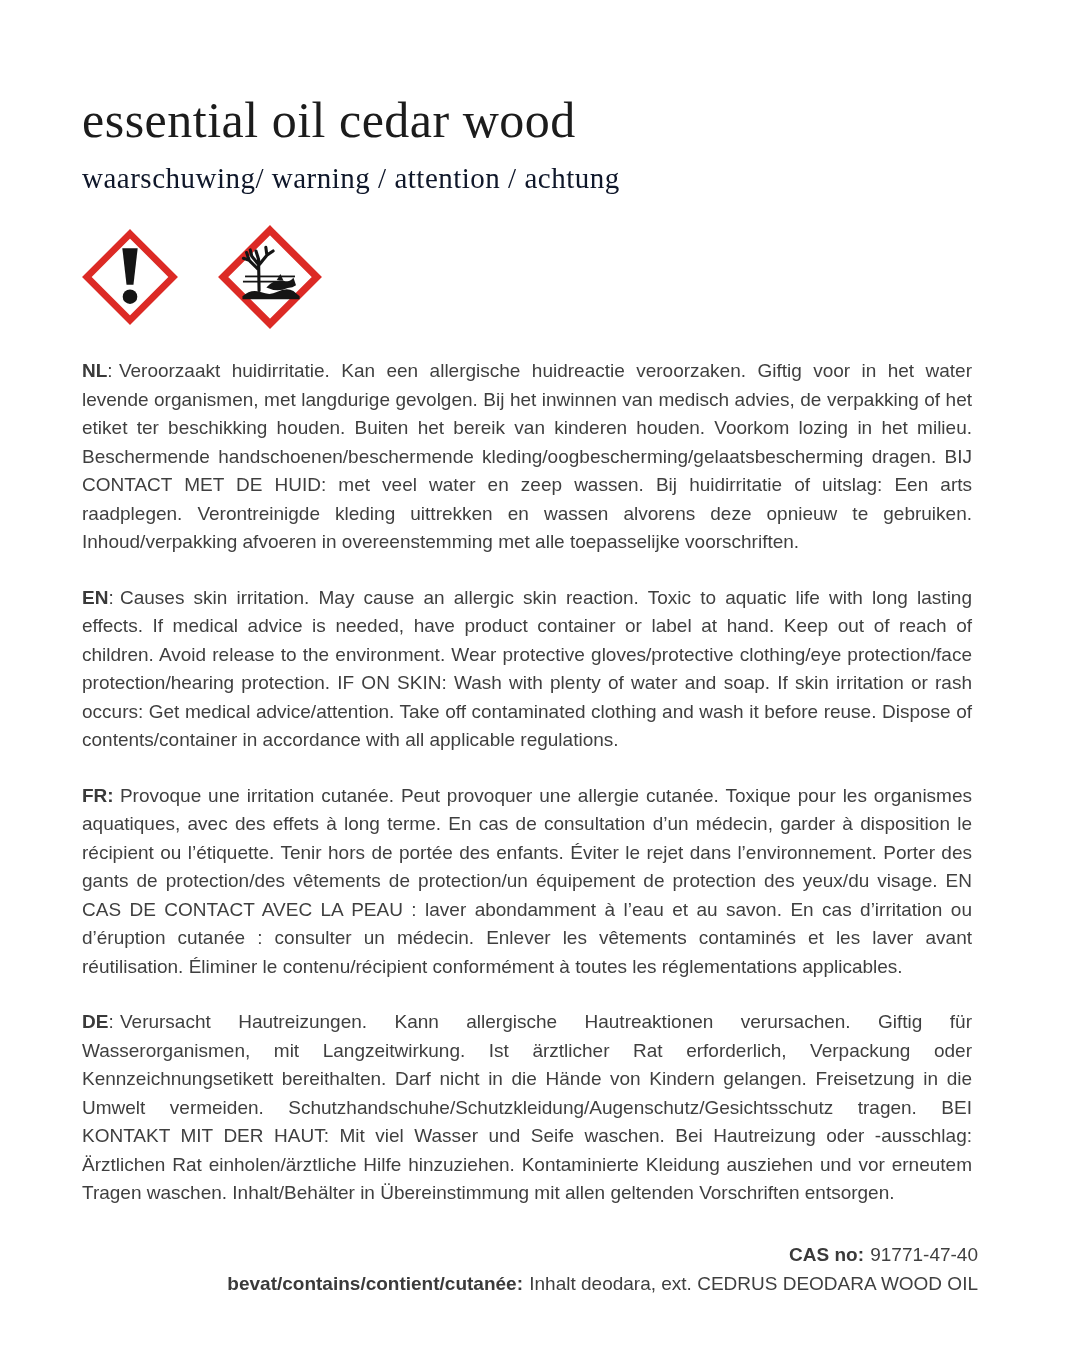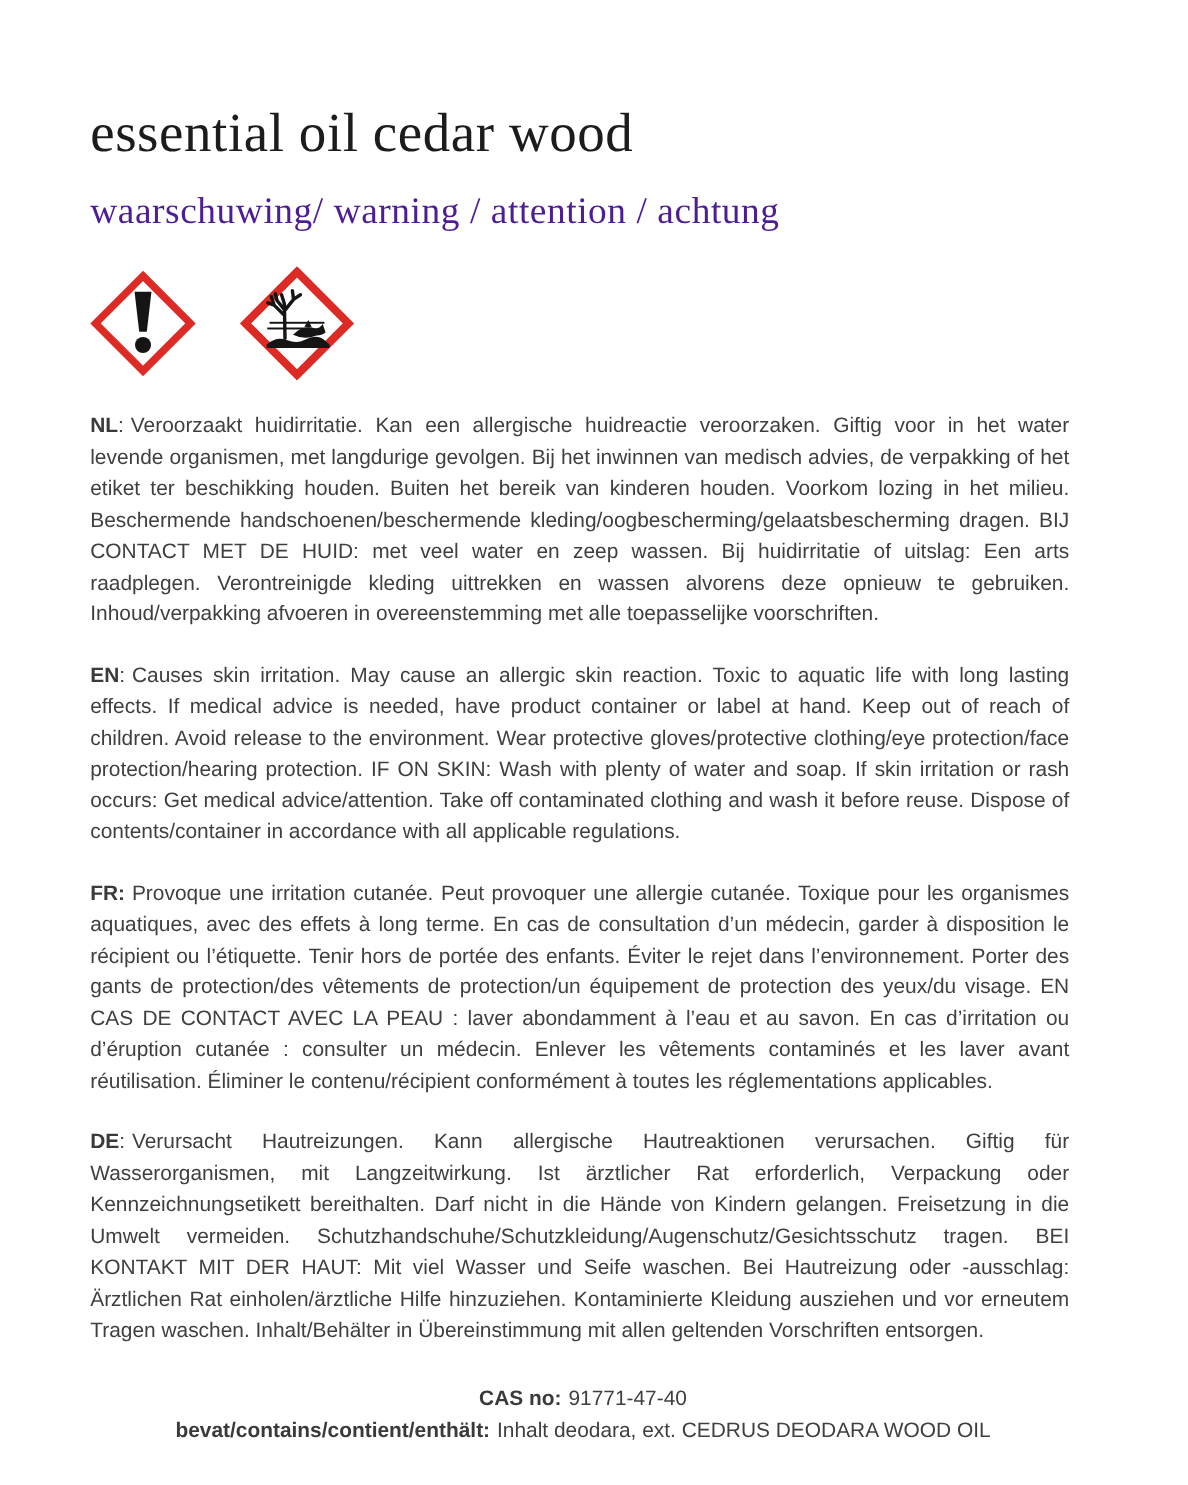--- a/index.html
+++ b/index.html
@@ -25,27 +25,27 @@
   h1.title {
     margin: 0;
     font-family: "Liberation Serif", serif;
     font-weight: 500;
     font-size: 50px;
     line-height: 1.12;
     letter-spacing: 0.5px;
     color: var(--title-text, #1c1c1c);
   }
   h2.subtitle {
-    margin: 25px 0 0 0;
+    margin: 14px 0 0 0;
     font-family: "Liberation Serif", serif;
     font-weight: 400;
-    font-size: 34px;
+    font-size: 29px;
     line-height: 1.15;
     letter-spacing: 0.5px;
-    color: #4c1d95;
+    color: #0f172a;
   }
   .pictograms {
     display: flex;
     align-items: center;
     gap: 40px;
     margin: 30px 0 0 0;
   }
   .diamond {
     fill: #ffffff;
     stroke: var(--hazard-red, #dc2a25);
@@ -67,21 +67,21 @@
   }
   .sec:first-of-type { margin-top: 28px; }
   .sec-label { font-weight: bold; color: #3a3a3a; }
   .sec-colon { }
   .sec-text { margin-left: 0.33em; }
   .footer { margin-top: 32px; }
   .footer p {
     margin: 0;
     font-size: 19px;
     line-height: 1.55;
-    text-align: center;
+    text-align: right;
   }
   .footer b { color: #3a3a3a; }
   .footer .val { margin-left: 0.33em; }
 </style>
 </head>
 <body>
 
 <div class="page">
 
   <h1 class="title">essential oil cedar wood</h1>
@@ -117,16 +117,16 @@
   <p class="sec"><b class="sec-label">NL</b><span class="sec-colon">:</span><span class="sec-text">Veroorzaakt huidirritatie. Kan een allergische huidreactie veroorzaken. Giftig voor in het water levende organismen, met langdurige gevolgen. Bij het inwinnen van medisch advies, de verpakking of het etiket ter beschikking houden. Buiten het bereik van kinderen houden. Voorkom lozing in het milieu. Beschermende handschoenen/beschermende kleding/oogbescherming/gelaatsbescherming dragen. BIJ CONTACT MET DE HUID: met veel water en zeep wassen. Bij huidirritatie of uitslag: Een arts raadplegen. Verontreinigde kleding uittrekken en wassen alvorens deze opnieuw te gebruiken. Inhoud/verpakking afvoeren in overeenstemming met alle toepasselijke voorschriften.</span></p>
 
   <p class="sec"><b class="sec-label">EN</b><span class="sec-colon">:</span><span class="sec-text">Causes skin irritation. May cause an allergic skin reaction. Toxic to aquatic life with long lasting effects. If medical advice is needed, have product container or label at hand. Keep out of reach of children. Avoid release to the environment. Wear protective gloves/protective clothing/eye protection/face protection/hearing protection. IF ON SKIN: Wash with plenty of water and soap. If skin irritation or rash occurs: Get medical advice/attention. Take off contaminated clothing and wash it before reuse. Dispose of contents/container in accordance with all applicable regulations.</span></p>
 
   <p class="sec"><b class="sec-label">FR:</b><span class="sec-colon"></span><span class="sec-text">Provoque une irritation cutanée. Peut provoquer une allergie cutanée. Toxique pour les organismes aquatiques, avec des effets à long terme. En cas de consultation d’un médecin, garder à disposition le récipient ou l’étiquette. Tenir hors de portée des enfants. Éviter le rejet dans l’environnement. Porter des gants de protection/des vêtements de protection/un équipement de protection des yeux/du visage. EN CAS DE CONTACT AVEC LA PEAU : laver abondamment à l’eau et au savon. En cas d’irritation ou d’éruption cutanée : consulter un médecin. Enlever les vêtements contaminés et les laver avant réutilisation. Éliminer le contenu/récipient conformément à toutes les réglementations applicables.</span></p>
 
   <p class="sec"><b class="sec-label">DE</b><span class="sec-colon">:</span><span class="sec-text">Verursacht Hautreizungen. Kann allergische Hautreaktionen verursachen. Giftig für Wasserorganismen, mit Langzeitwirkung. Ist ärztlicher Rat erforderlich, Verpackung oder Kennzeichnungsetikett bereithalten. Darf nicht in die Hände von Kindern gelangen. Freisetzung in die Umwelt vermeiden. Schutzhandschuhe/Schutzkleidung/Augenschutz/Gesichtsschutz tragen. BEI KONTAKT MIT DER HAUT: Mit viel Wasser und Seife waschen. Bei Hautreizung oder -ausschlag: Ärztlichen Rat einholen/ärztliche Hilfe hinzuziehen. Kontaminierte Kleidung ausziehen und vor erneutem Tragen waschen. Inhalt/Behälter in Übereinstimmung mit allen geltenden Vorschriften entsorgen.</span></p>
 
   <div class="footer">
     <p><b>CAS no:</b><span class="val">91771-47-40</span></p>
-    <p><b>bevat/contains/contient/enthält:</b><span class="val">Inhalt deodara, ext. CEDRUS DEODARA WOOD OIL</span></p>
+    <p><b>bevat/contains/contient/cutanée:</b><span class="val">Inhalt deodara, ext. CEDRUS DEODARA WOOD OIL</span></p>
   </div>
 
 </div>
 
 </body></html>

